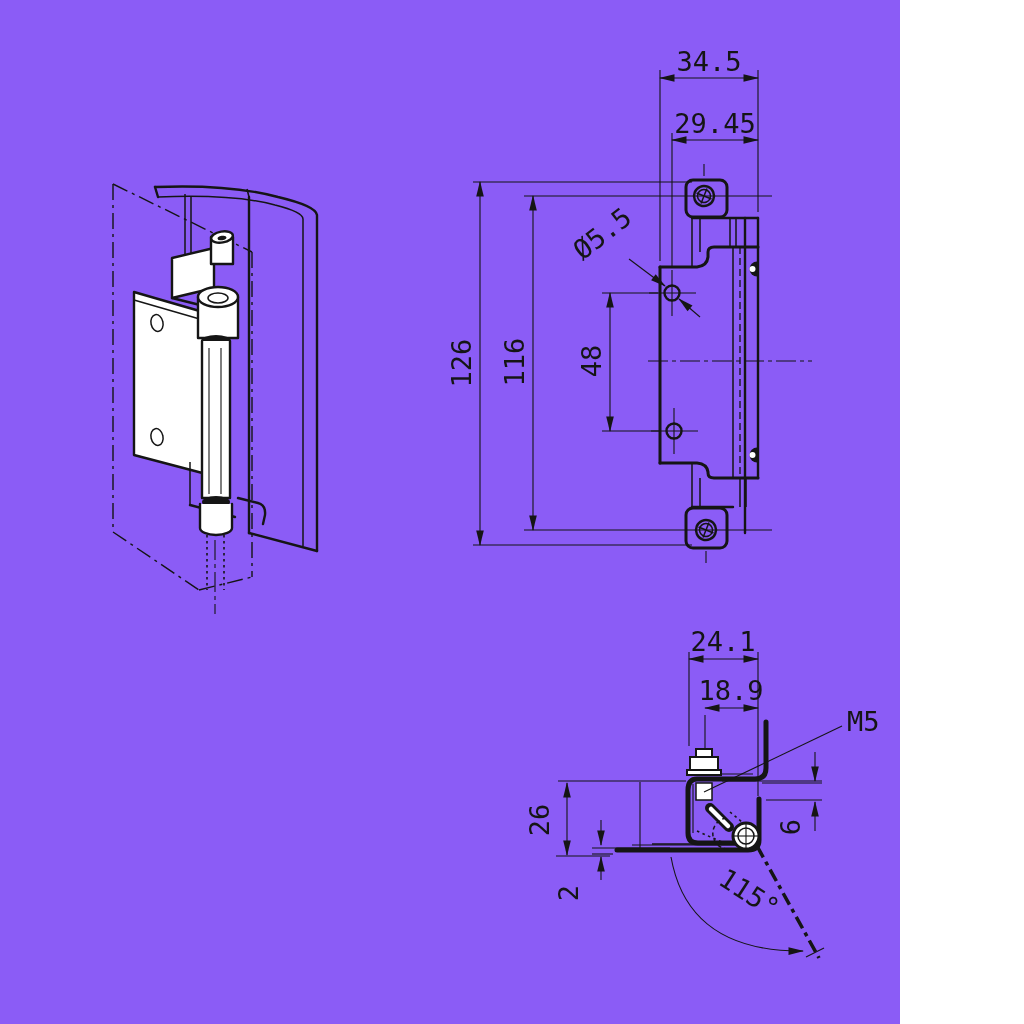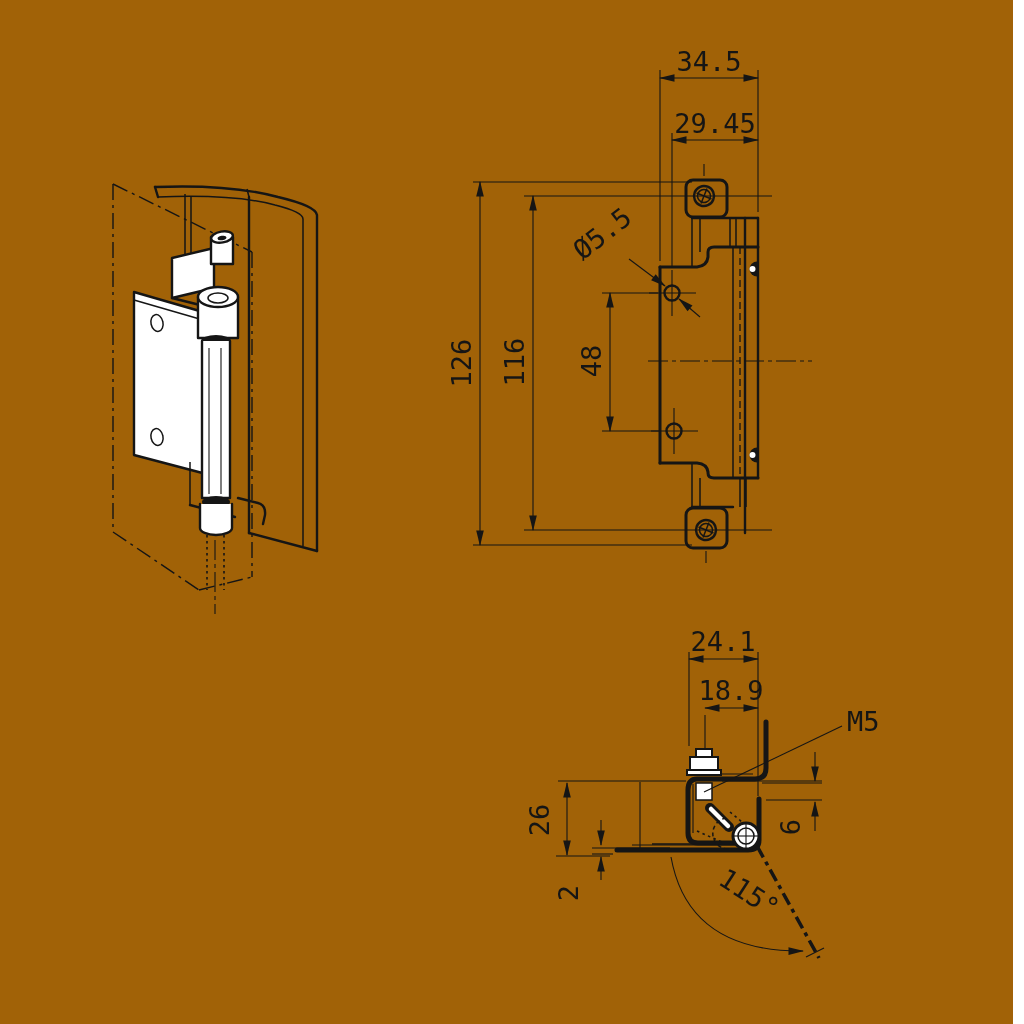--- a/index.html
+++ b/index.html
@@ -1,16 +1,16 @@
 <!DOCTYPE html>
 <html><head>
 <meta charset="utf-8">
 <style>
   html,body{margin:0;padding:0;background:#ffffff;}
-  .canvas{position:relative;width:1013px;height:1024px;background:#a16207;overflow:hidden;}
+  .canvas{position:relative;width:900px;height:1024px;background:#8b5cf6;overflow:hidden;}
   svg{display:block;}
   
   .ol{stroke:#151515;fill:none;stroke-width:3;stroke-linecap:round;stroke-linejoin:round;}
   .md{stroke:#151515;fill:none;stroke-width:2.4;stroke-linecap:round;stroke-linejoin:round;}
   .in{stroke:#151515;fill:none;stroke-width:1.5;}
   .th{stroke:#151515;fill:none;stroke-width:1.1;}
   .dim{stroke:#151515;fill:none;stroke-width:1.1;}
   .cl{stroke:#151515;fill:none;stroke-width:1.1;stroke-dasharray:20 4 4 4;}
   .ph{stroke:#151515;fill:none;stroke-width:1.4;stroke-dasharray:16 5 3 5;}
   .ph2{stroke:#151515;fill:none;stroke-width:3.5;stroke-dasharray:13 5 4 5;}

